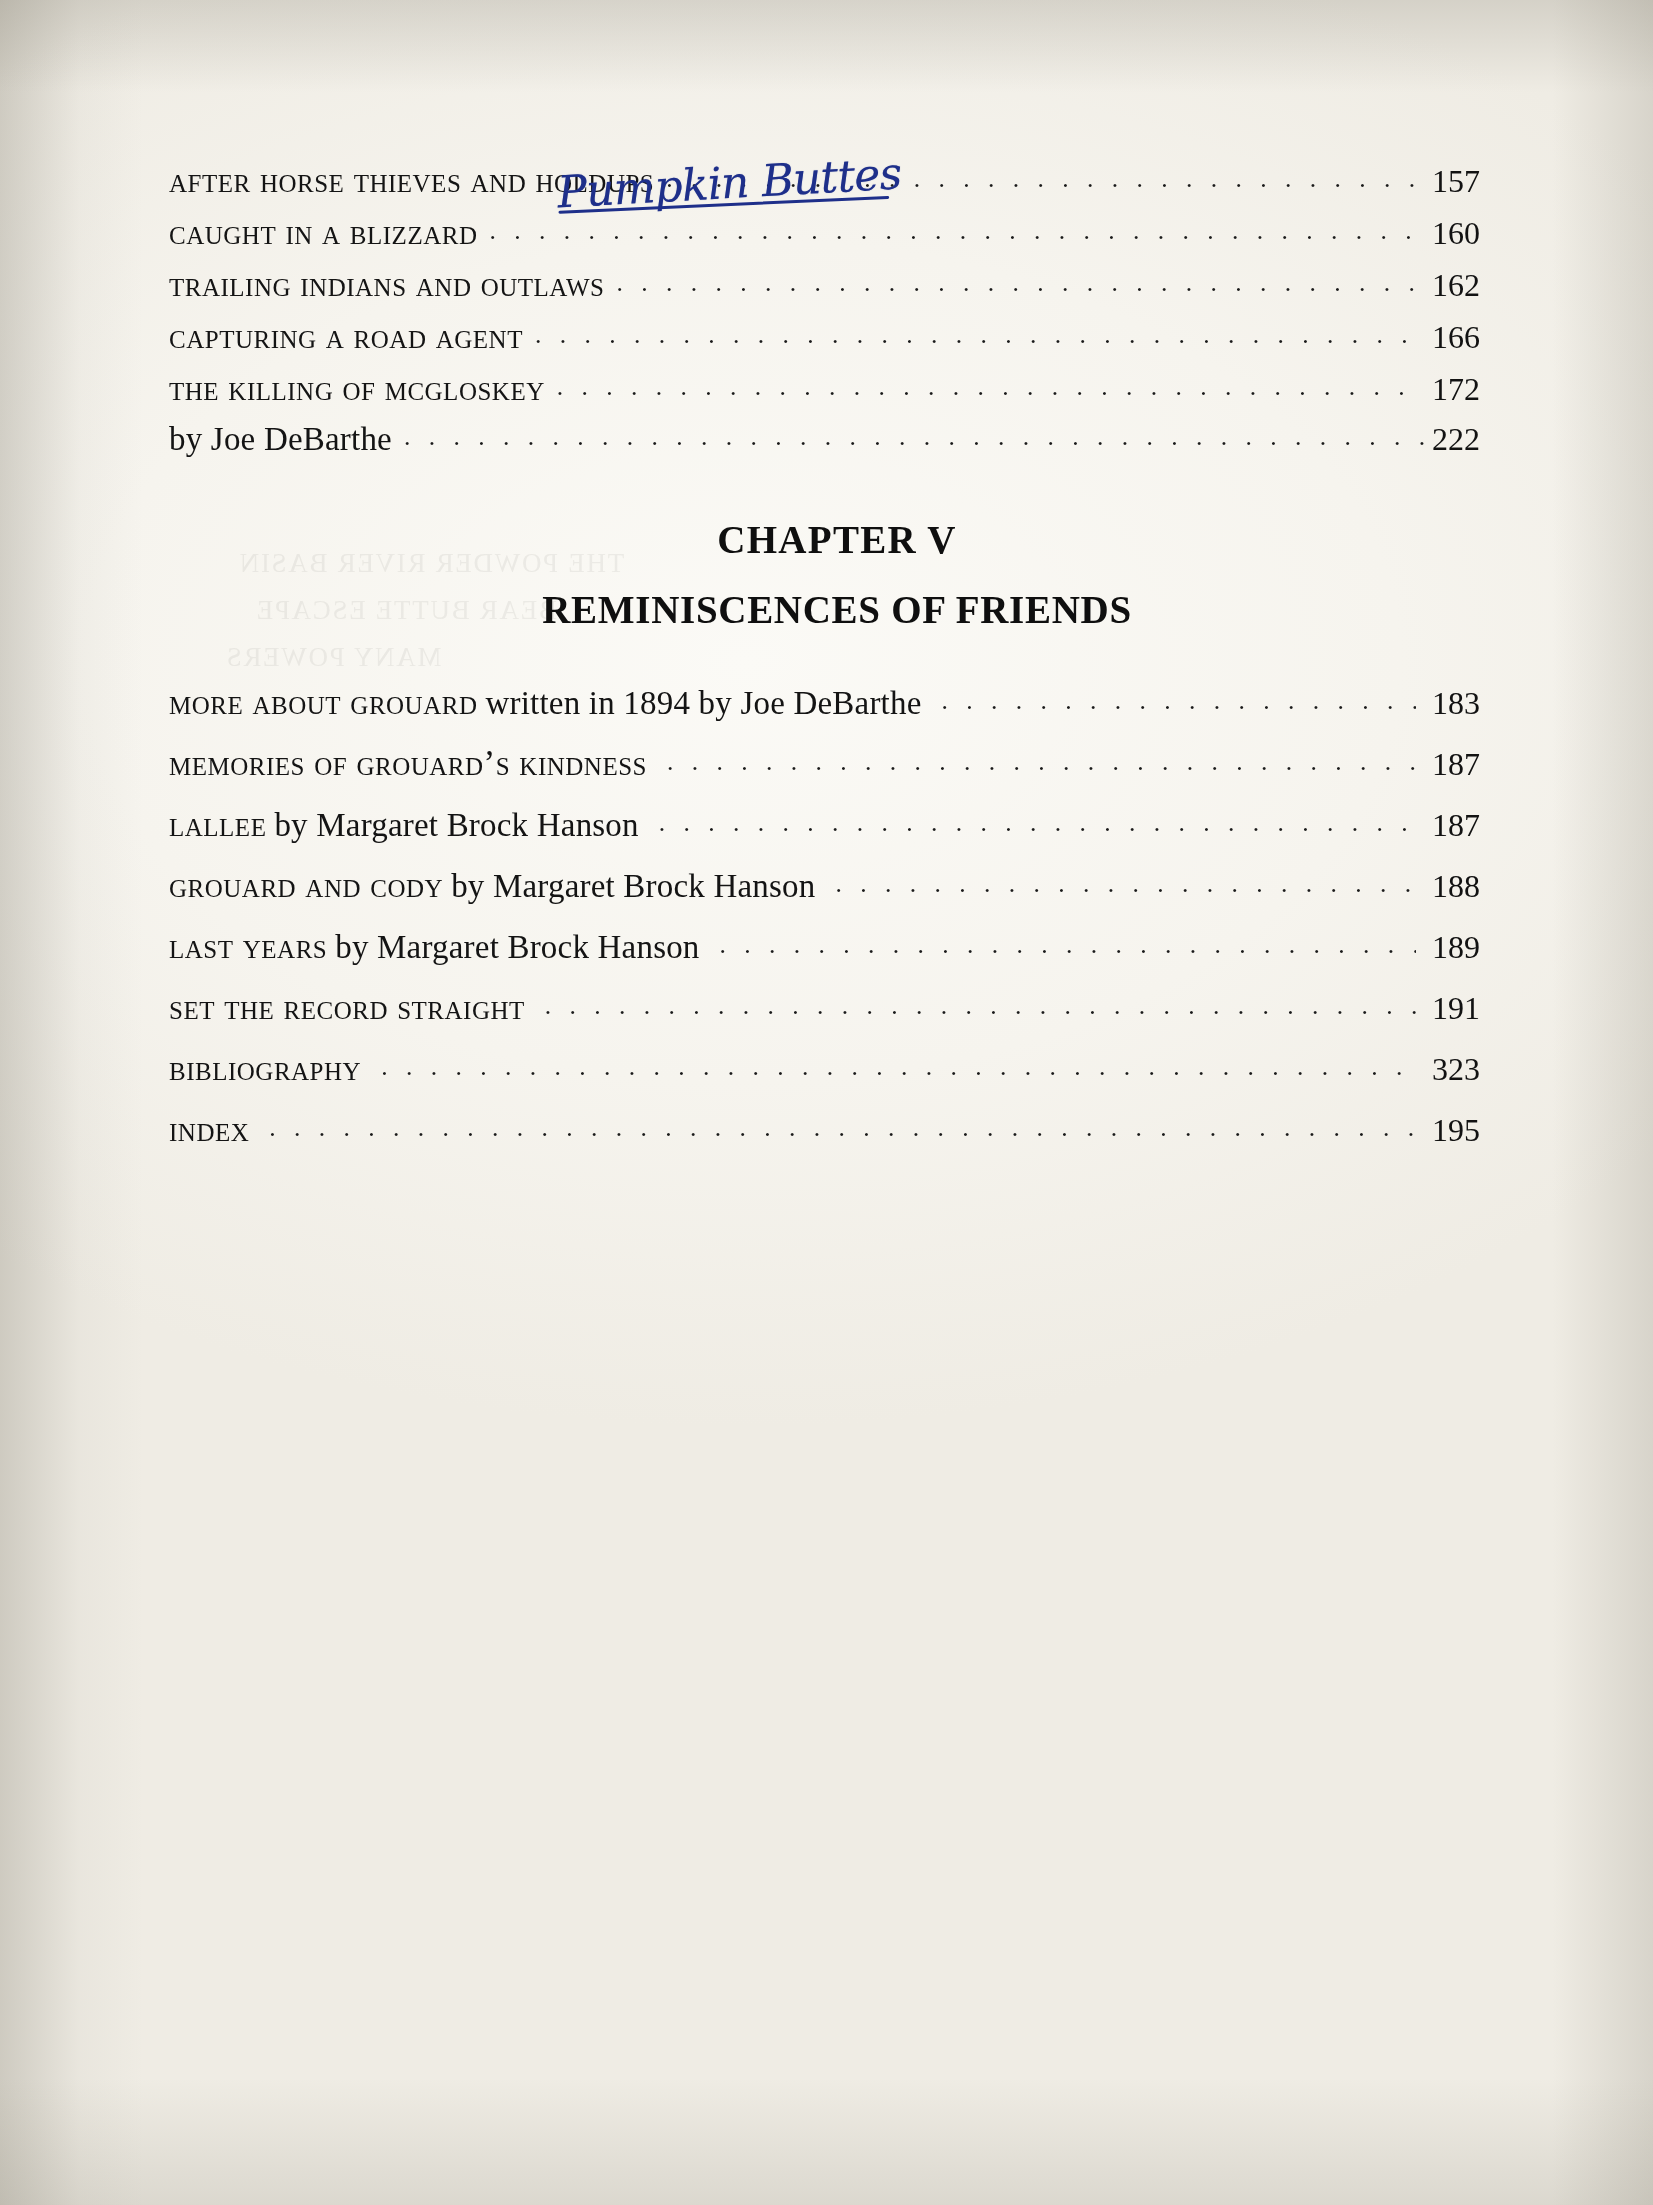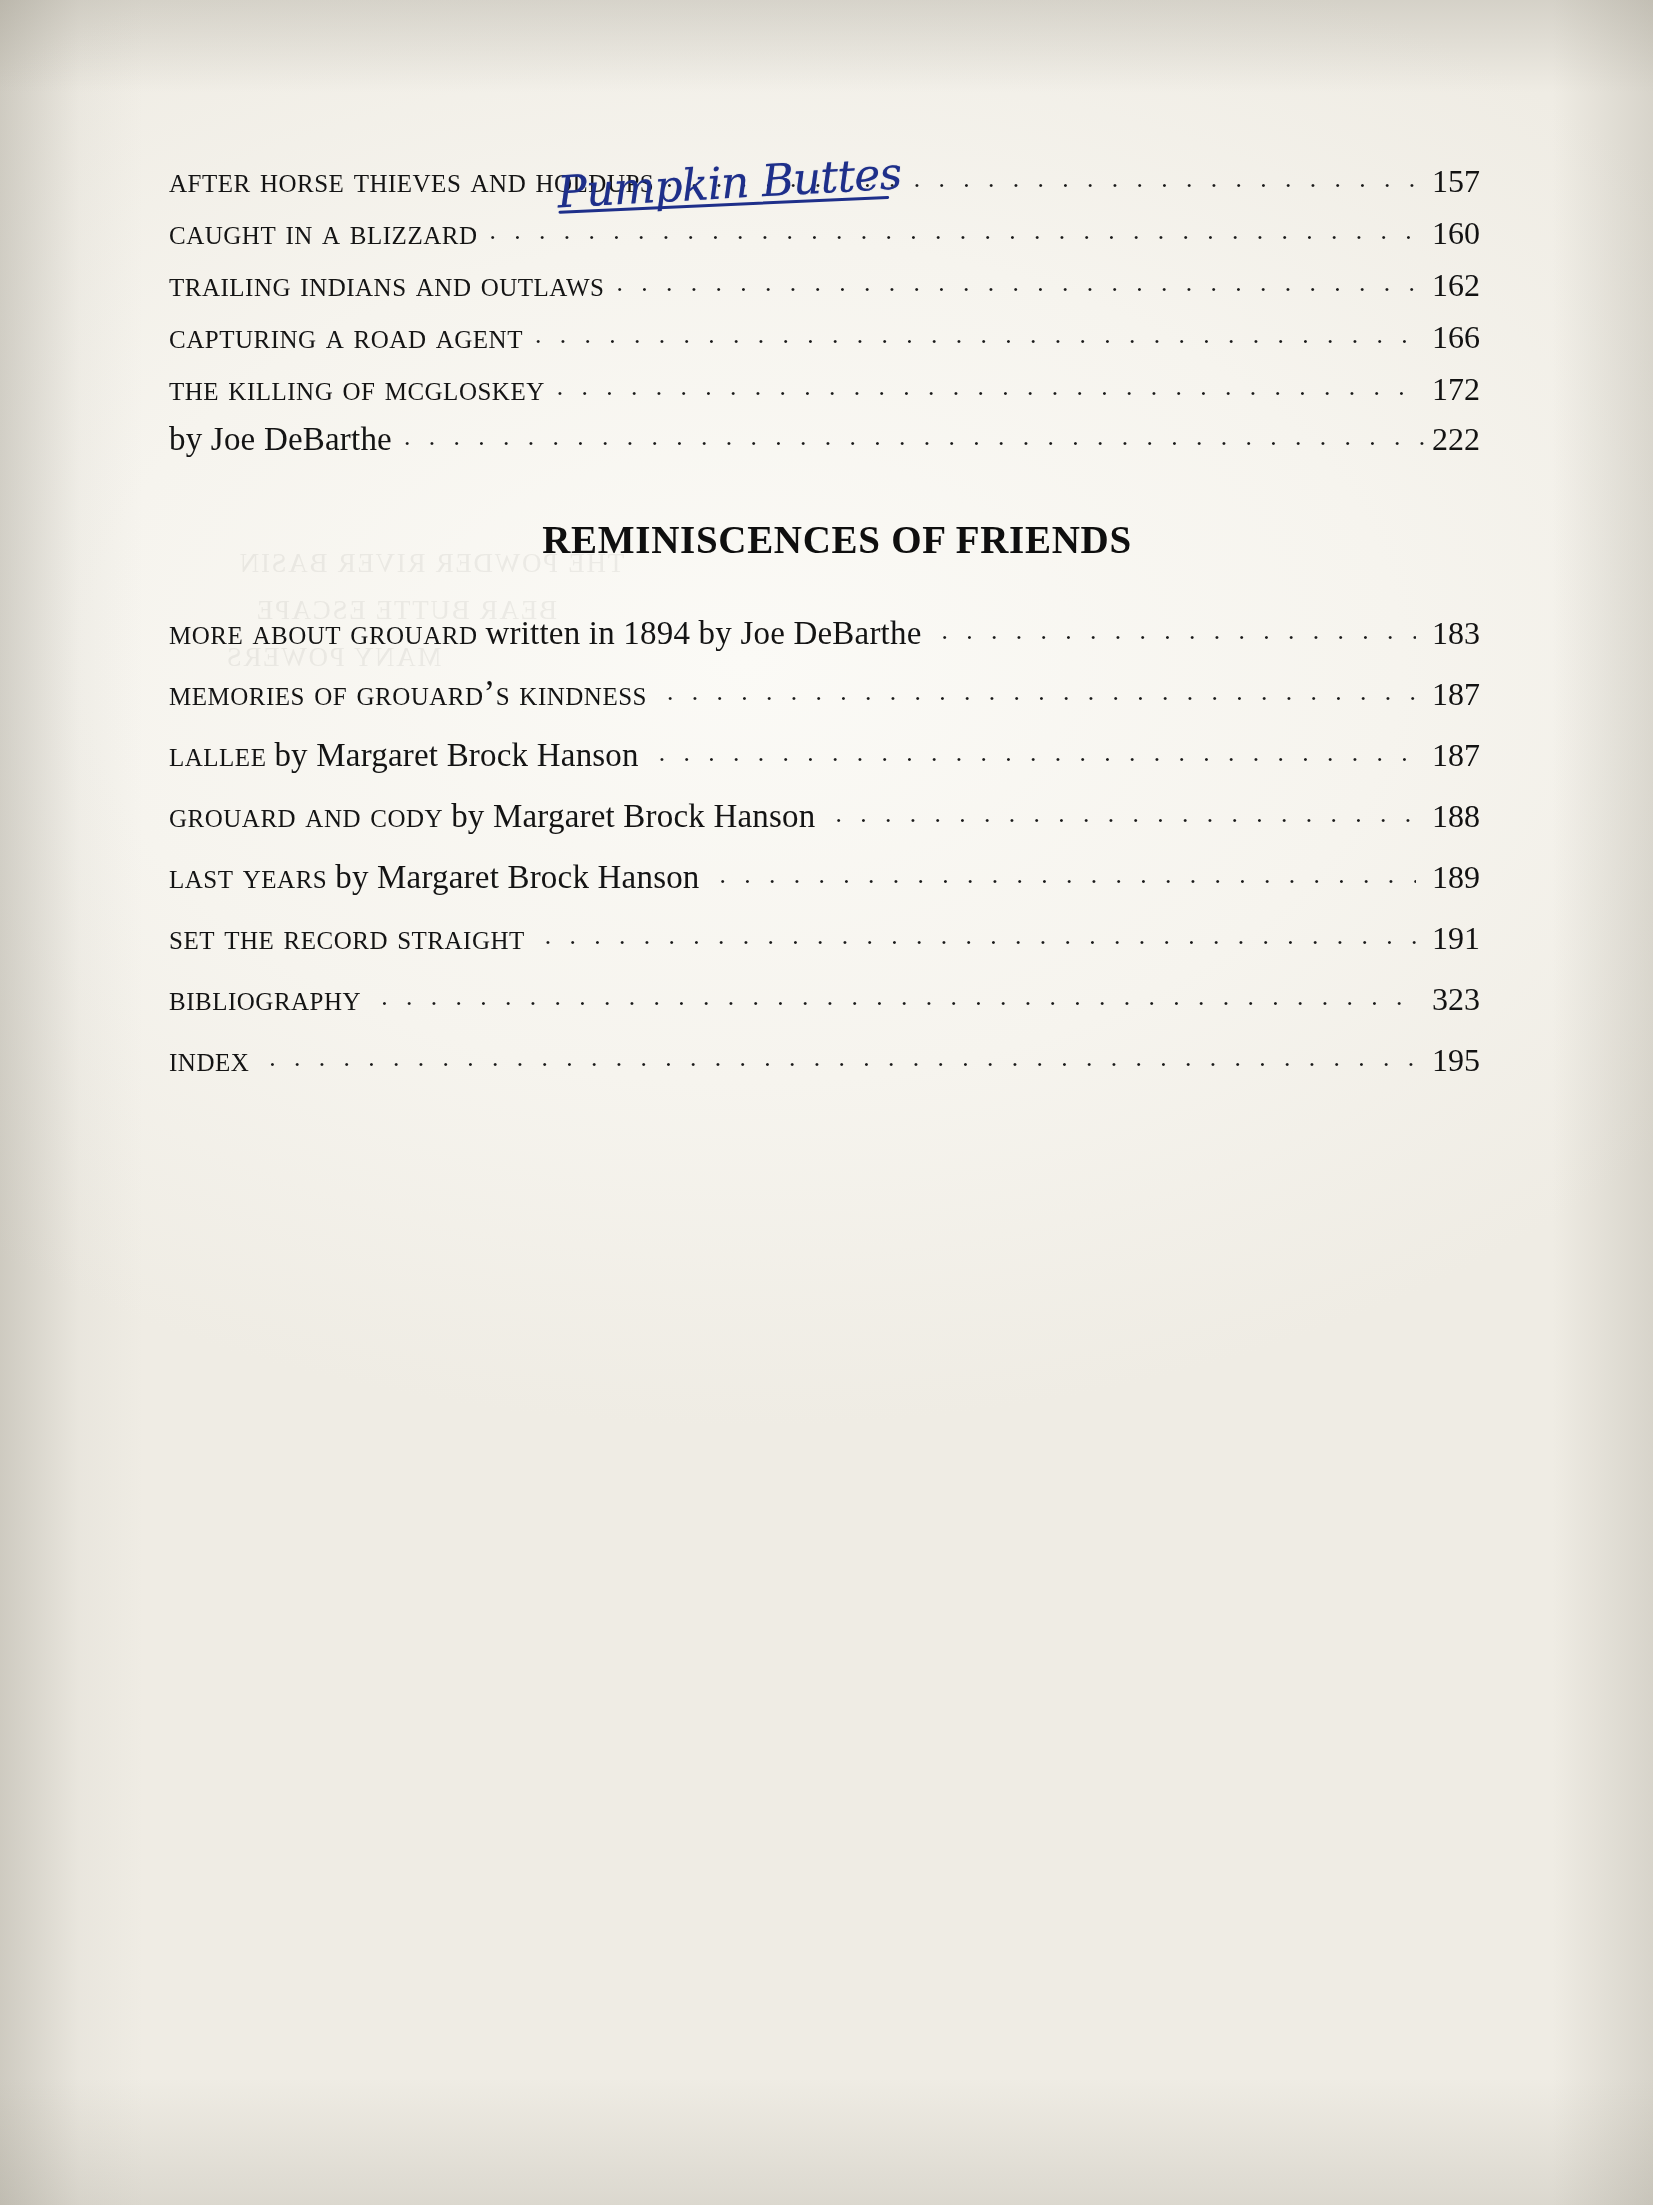--- a/index.html
+++ b/index.html
@@ -223,20 +223,21 @@
 
       <li class="toc-entry">
         <span class="toc-title normal"> by Joe DeBarthe</span>
         <span class="leader">. . . . . . . . . . . . . . . . . . . . . . . . . . . . . . . . . . . . . . . . . . . . . . . . . . . . . . . . . . . . . . . . . . . . . . . . . . . . . . . . . . . . . . . . . . . . . . . . . . .</span>
         <span class="pageno">222</span>
       </li>
 
     </ul>
 
     <div class="chapter-head">
+      <div class="chapter-number">CHAPTER V</div>
       <div class="chapter-title">REMINISCENCES OF FRIENDS</div>
     </div>
     <div class="spacer-after-head"></div>
 
     <ul class="toc-list" id="group-b">
 
       <li class="toc-entry">
         <span class="toc-title sc">More About Grouard</span>
         <span class="toc-title normal"> written in 1894 by Joe DeBarthe</span>
         <span class="leader">. . . . . . . . . . . . . . . . . . . . . . . . . . . . . . . . . . . . . . . . . . . . . . . . . . . . . . . . . . . . . . . . . . . . . . . . . . . . . . . . . . . . . . . . . . . . . . . . . . .</span>

